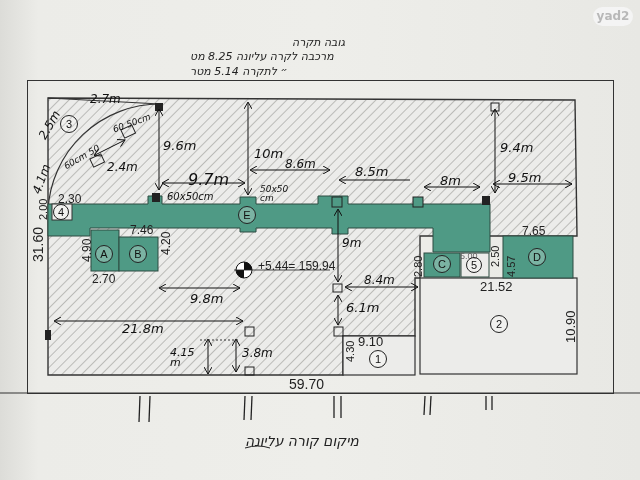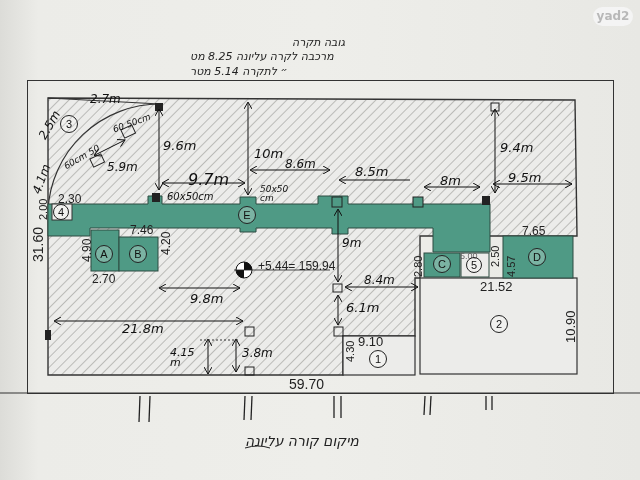--- a/index.html
+++ b/index.html
@@ -138,21 +138,21 @@
 <div class="circ" style="left:238px;top:206px;">E</div>
 <div class="circ" style="left:369px;top:350px;">1</div>
 <div class="circ" style="left:490px;top:315px;">2</div>
 <div class="circ" style="left:60px;top:115px;">3</div>
 <div class="circ" style="left:53px;top:204px;width:14px;height:14px;line-height:14px;">4</div>
 <div class="circ" style="left:466px;top:257px;width:14px;height:14px;line-height:14px;">5</div>
 
 <div class="hw" style="left:90px;top:92px;">2.7m</div>
 <div class="hw" style="left:34px;top:118px;transform:rotate(-60deg);">2.5m</div>
 <div class="hw" style="left:26px;top:172px;transform:rotate(-70deg);">4.1m</div>
-<div class="hw" style="left:107px;top:160px;">5.9m</div>
+<div class="hw" style="left:107px;top:160px;">2.4m</div>
 <div class="hw" style="left:112px;top:118px;font-size:9px;transform:rotate(-20deg);">60 50cm</div>
 <div class="hw" style="left:62px;top:152px;font-size:9px;transform:rotate(-30deg);">60cm 50</div>
 <div class="hw" style="left:163px;top:138px;font-size:13px;">9.6m</div>
 <div class="hw" style="left:254px;top:146px;font-size:13px;font-style:italic;">10m</div>
 <div class="hw" style="left:188px;top:170px;font-size:16px;">9.7m</div>
 <div class="hw" style="left:285px;top:157px;font-size:12px;">8.6m</div>
 <div class="hw" style="left:355px;top:164px;font-size:13px;">8.5m</div>
 <div class="hw" style="left:440px;top:173px;font-size:13px;">8m</div>
 <div class="hw" style="left:500px;top:140px;font-size:13px;">9.4m</div>
 <div class="hw" style="left:508px;top:170px;font-size:13px;">9.5m</div>

